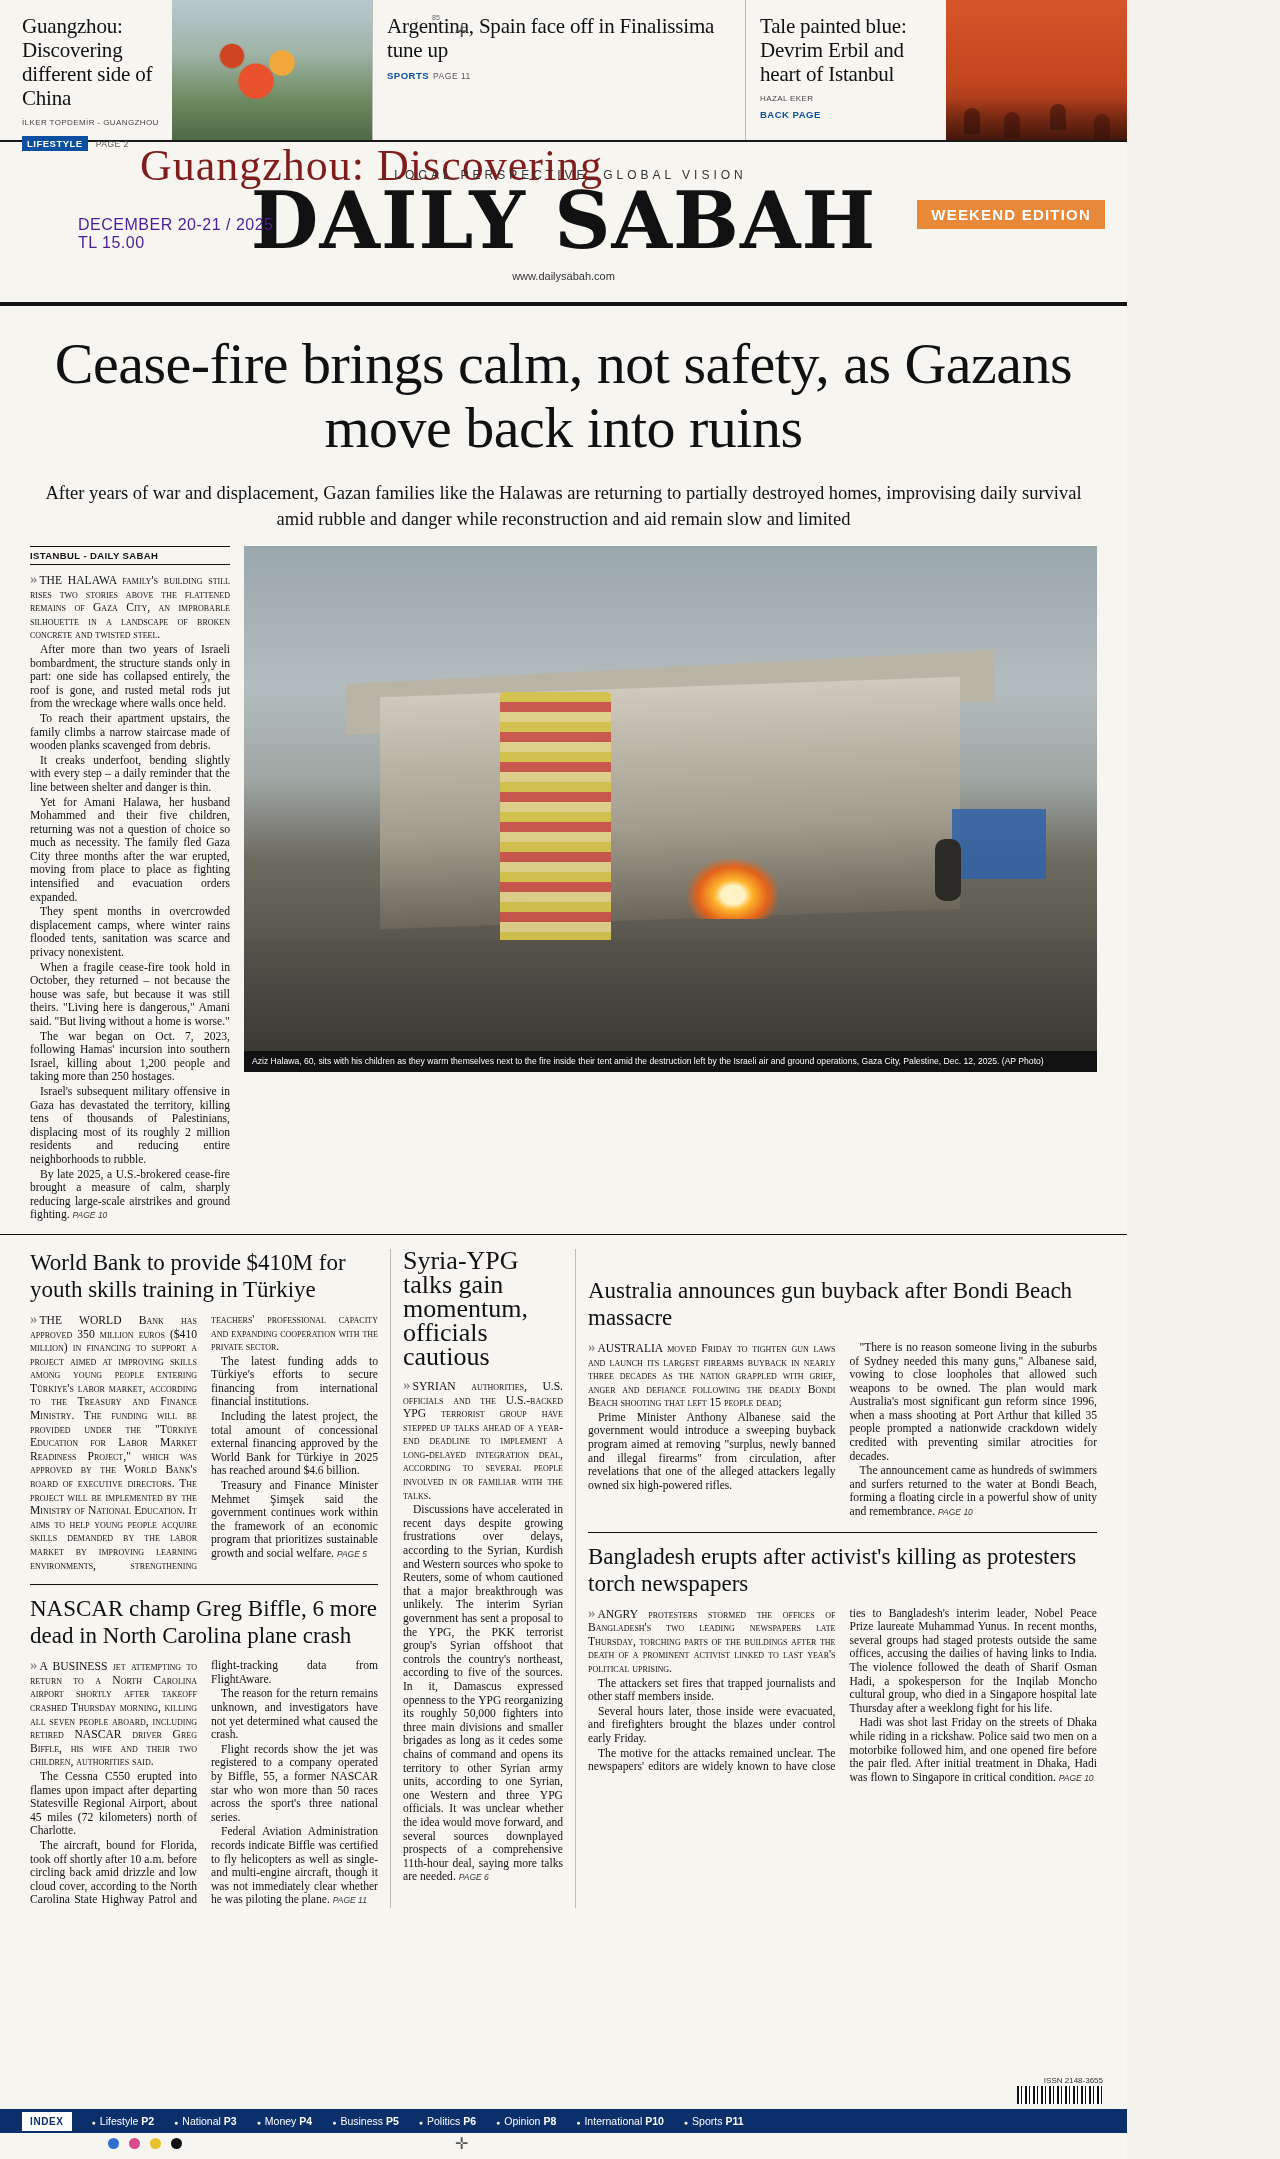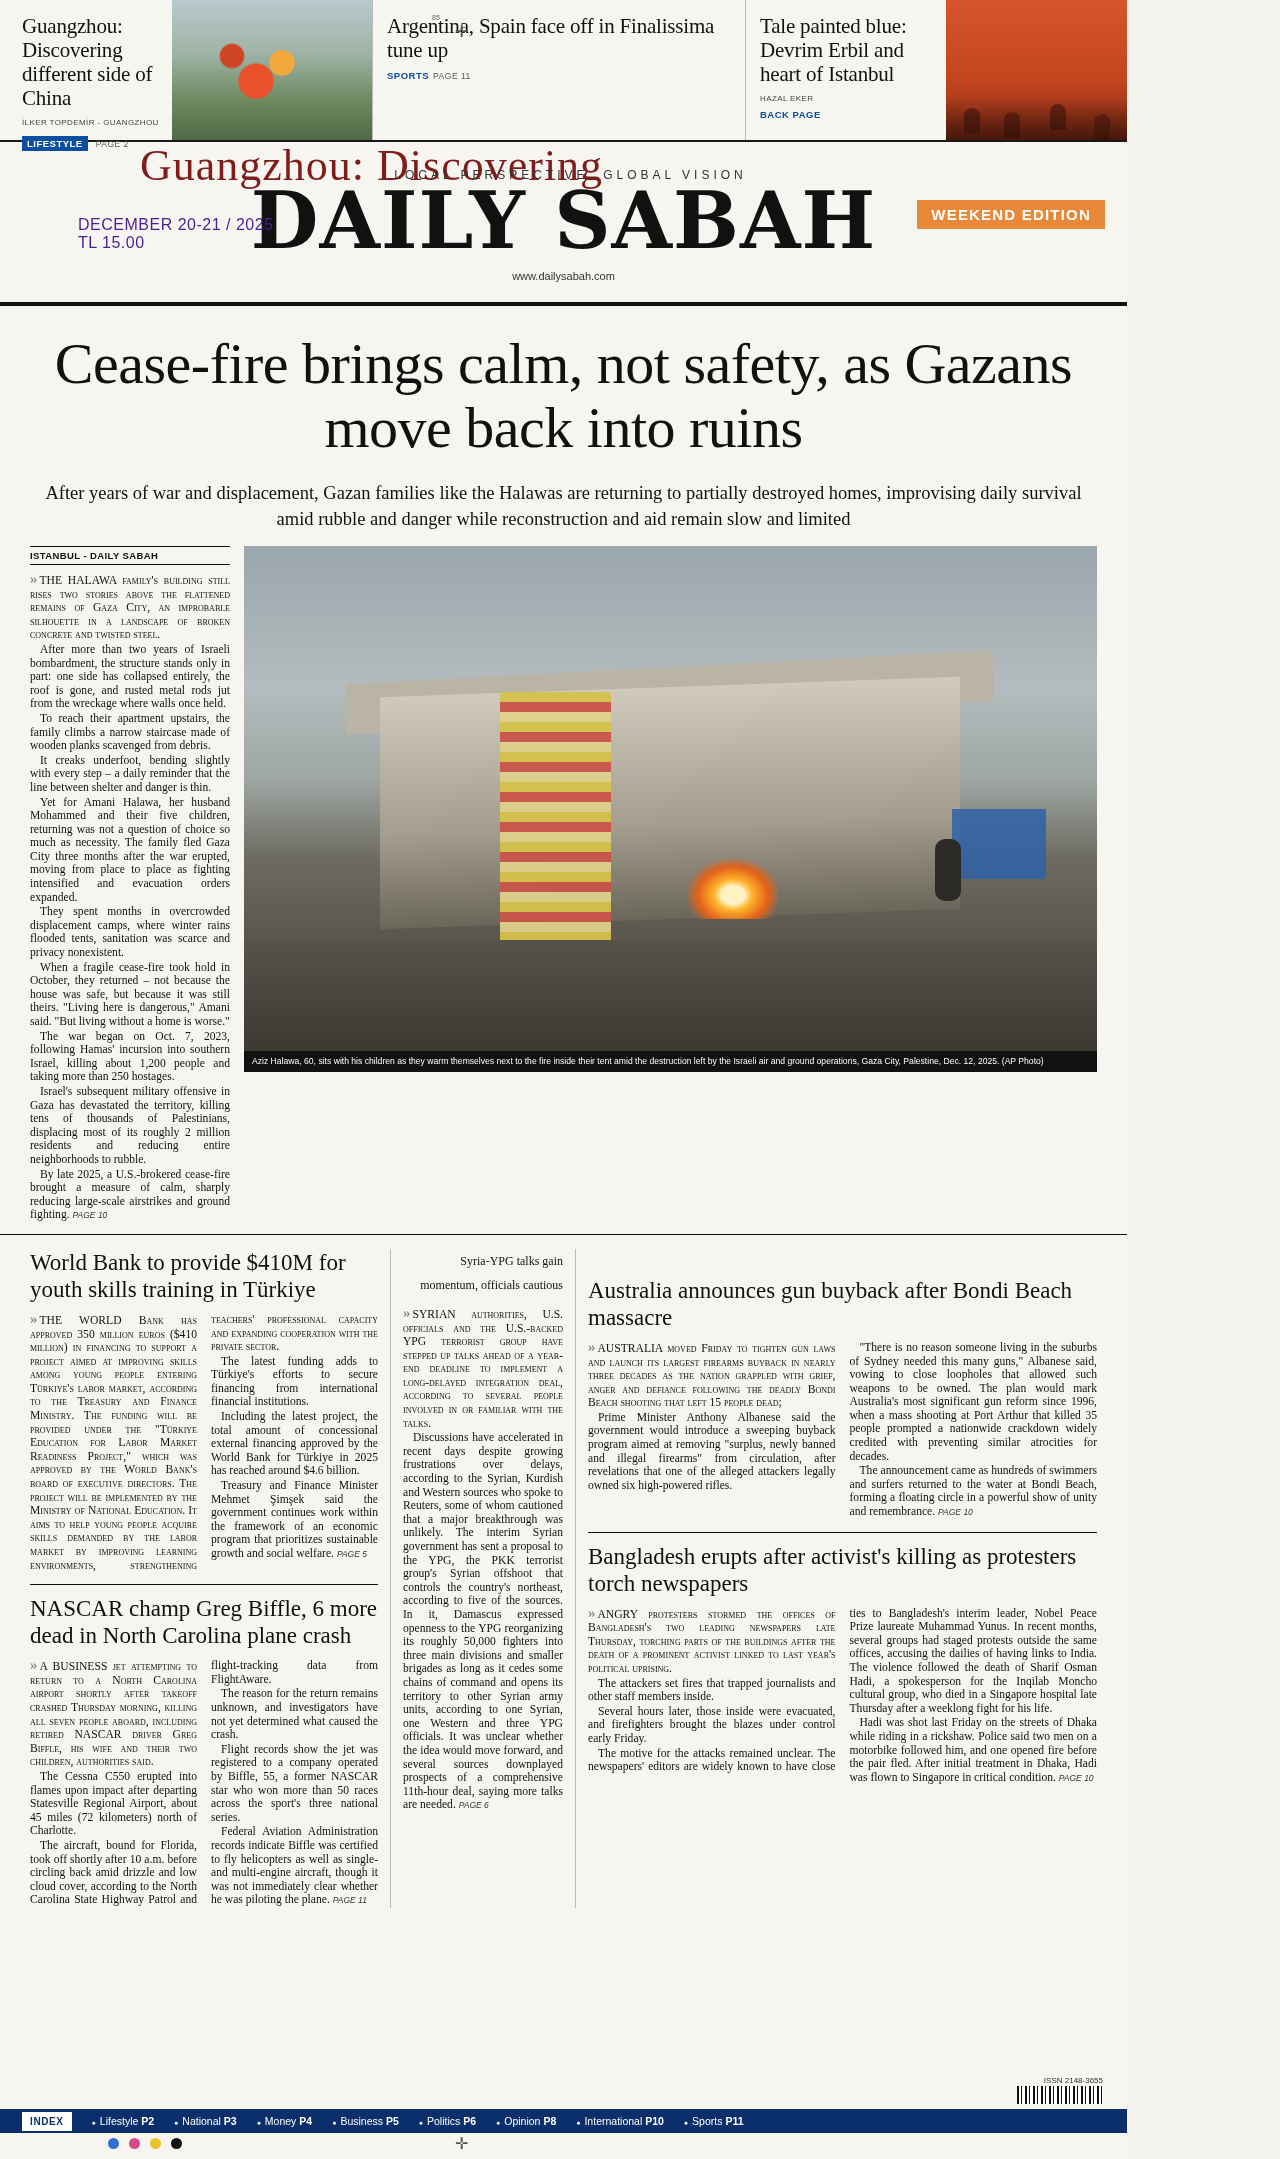--- a/index.html
+++ b/index.html
@@ -68,21 +68,21 @@
   .ph-fig{position:absolute;right:16%;top:58%;width:26px;height:62px;background:#2c2a26;border-radius:10px;}
   .caption{background:#111;color:#fff;font-family:"Liberation Sans",sans-serif;font-size:8.6px;line-height:11px;padding:5px 8px;}
 
   
   .lower{display:flex;gap:0;padding:14px 30px 0 30px;border-top:1px solid #111;margin-top:10px;}
   .lcol{padding:0 12px;box-sizing:border-box;}
   .lcol.a{flex:0 0 360px;padding-left:0;}
   .lcol.b{flex:0 0 186px;border-left:1px solid #bbb;border-right:1px solid #bbb;}
   .lcol.c{flex:1;padding-right:0;margin-top:28px;}
   h3.sub{font-family:"Liberation Serif",serif;font-size:23px;line-height:27px;font-weight:400;margin:0 0 10px 0;}
-  h3.sub.mid{font-size:12px;line-height:24px;text-align:right;}
+  h3.sub.mid{font-size:26px;line-height:24px;text-align:left;}
   .twocol{column-count:2;column-gap:14px;}
   .rule{border-top:1px solid #111;margin:12px 0 10px 0;}
 
   
   .indexbar{position:absolute;left:0;right:0;bottom:26px;height:24px;background:#0b2f6b;color:#fff;display:flex;align-items:center;font-family:"Liberation Sans",sans-serif;font-size:10.5px;}
   .indexbar .lbl{background:#fff;color:#0b2f6b;font-weight:bold;font-size:10px;letter-spacing:.6px;padding:4px 8px;margin-left:22px;}
   .indexbar .it{margin-left:20px;}
   .indexbar .it b{font-weight:bold;}
   .indexbar .it:before{content:"\25CF";font-size:7px;margin-right:4px;vertical-align:middle;}
   .isbn{position:absolute;right:24px;bottom:52px;font-family:"Liberation Sans",sans-serif;font-size:8px;color:#333;text-align:right;line-height:10px;}

